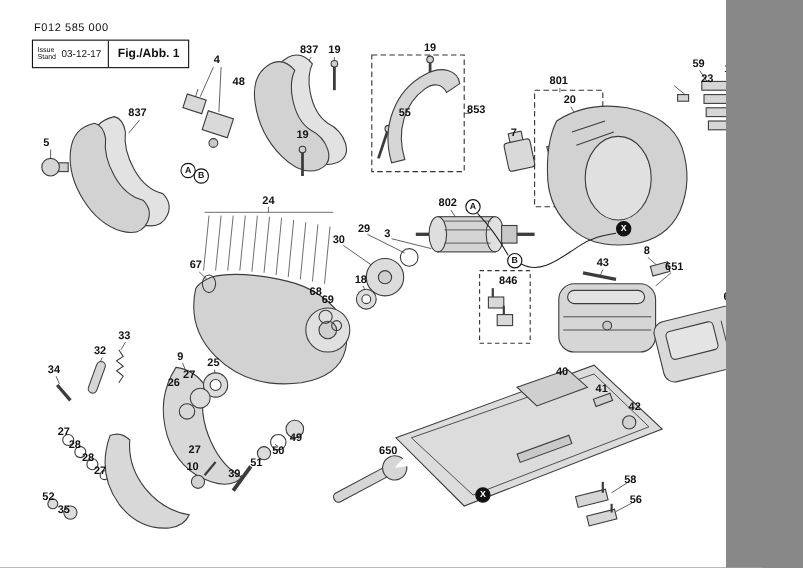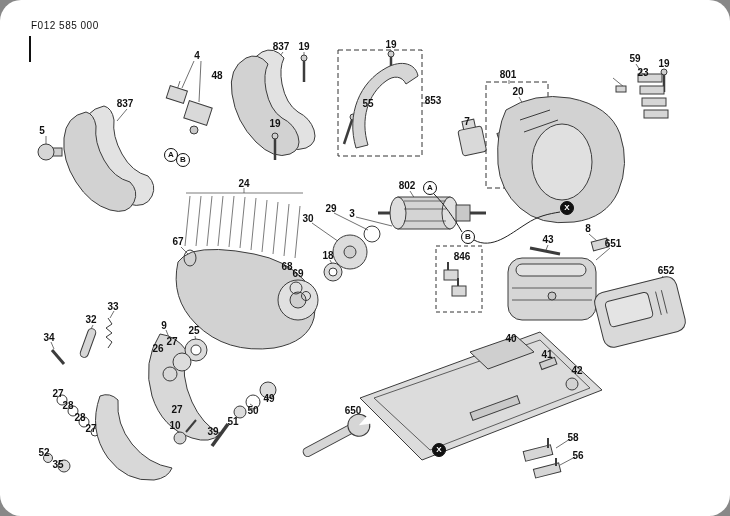--- a/index.html
+++ b/index.html
@@ -1,18 +1,18 @@
 <!DOCTYPE html>
 <html><head>
 <meta charset="utf-8">
 <style>
   html,body{margin:0;padding:0;background:#888;}
   .stage{
-    position:relative;width:730px;height:516px;background:#ffffff;overflow:hidden;
-    font-family:"Liberation Sans",sans-serif;color:#111;border-radius:21px;
+    position:relative;width:660px;height:516px;background:#ffffff;overflow:hidden;
+    font-family:"Liberation Sans",sans-serif;color:#111;
   }
   .drawing-number{
     position:absolute;left:31px;top:20px;font-size:10px;letter-spacing:.5px;
   }
   .hdr-box{
     position:absolute;left:29px;top:36px;display:flex;align-items:stretch;
     border:1.2px solid #111;background:#fff;height:24px;
   }
   .hdr-left{display:flex;align-items:center;padding:0 6px 0 4px;border-right:1.2px solid #111;}
   .hdr-issue{display:flex;flex-direction:column;justify-content:center;font-size:6.5px;line-height:1.15;margin-right:5px;}
@@ -282,20 +282,28 @@
     <g fill="#d6d6d6" stroke="#3c3c3c">
       <rect x="524" y="448" width="28" height="10" transform="rotate(-14 538 453)"></rect>
       <line x1="548" y1="438" x2="548" y2="448" stroke-width="2"></line>
       <rect x="534" y="466" width="26" height="9" transform="rotate(-14 547 470)"></rect>
       <line x1="556" y1="458" x2="556" y2="466" stroke-width="2"></line>
     </g>
   </svg>
 
   <div class="drawing-number">F012 585 000</div>
   <div class="hdr-box">
+    <div class="hdr-left">
+      <div class="hdr-issue">
+        <span>Issue</span>
+        <span>Stand</span>
+      </div>
+      <span class="hdr-date">03-12-17</span>
+    </div>
+    <div class="hdr-fig">Fig./Abb. 1</div>
   </div>
 
 
   <div class="labels-layer">
       <div class="part-label" style="left: 42px; top: 130px;">5</div>
       <div class="part-label" style="left: 125px; top: 103px;">837</div>
       <div class="part-label" style="left: 197px; top: 55px;">4</div>
       <div class="part-label" style="left: 178px; top: 75px; margin-left: 39px;">48</div>
       <div class="part-label" style="left: 281px; top: 46px;">837</div>
       <div class="part-label" style="left: 304px; top: 46px;">19</div>

